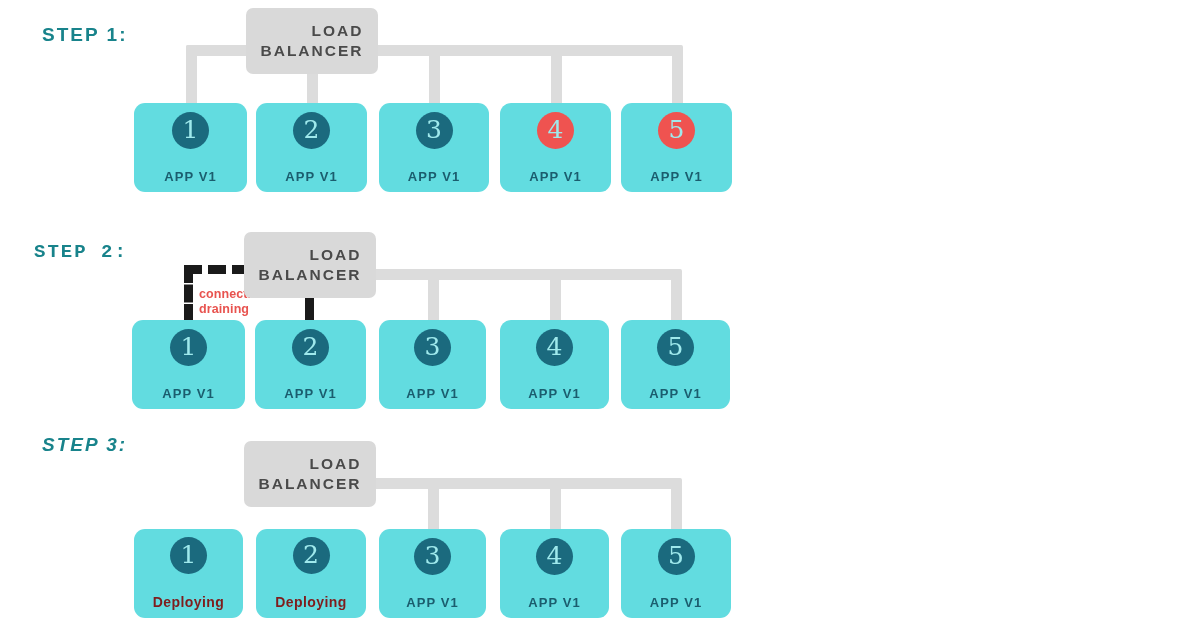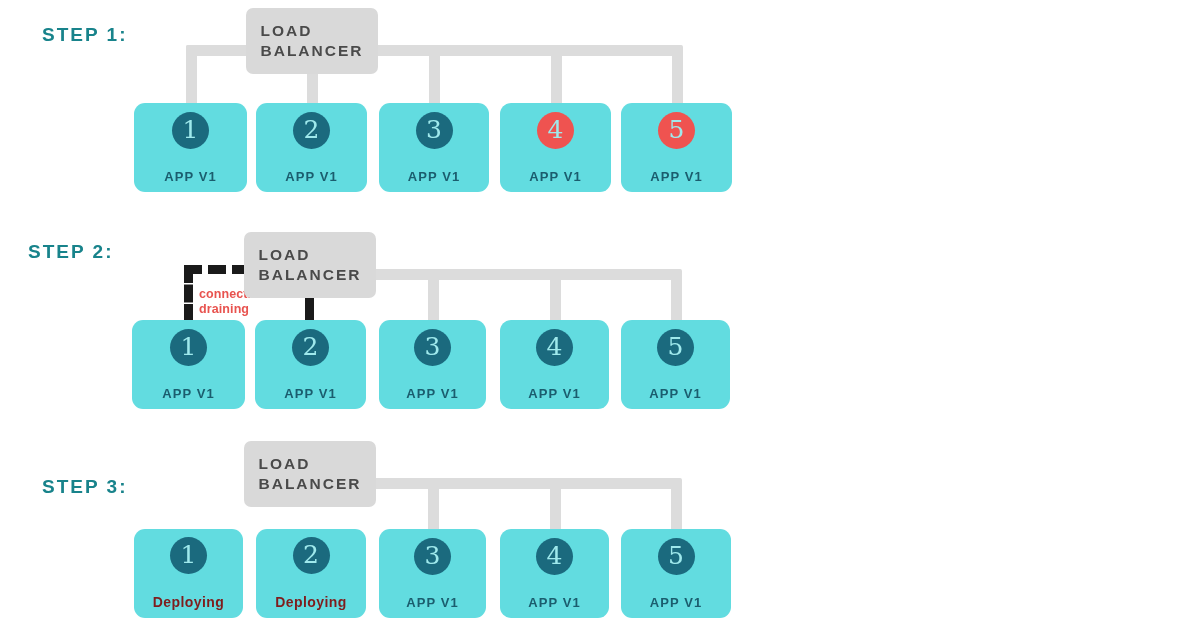--- a/index.html
+++ b/index.html
@@ -25,21 +25,21 @@
   }
 
   
   .lb-box{
     position:absolute;
     background:#d9d9d9;
     border-radius:7px;
     display:flex;
     align-items:center;
     justify-content:center;
-    text-align:left;
+    text-align:right;
     color:#4a4a4a;
     font-weight:bold;
     font-size:15.5px;
     letter-spacing:2.0px;
     line-height:1.32;
     font-family:"Liberation Sans", sans-serif;
   }
   .lb-box span{display:block;}
 
   
@@ -136,21 +136,21 @@
       <div class="caption app">APP V1</div>
     </div>
     <div class="node" style="left: 500px; top: 103px; width: 111px; height: 89px;">
       <div class="circ red">4</div>
       <div class="caption app">APP V1</div>
     </div>
     <div class="node" style="left: 621px; top: 103px; width: 111px; height: 89px;">
       <div class="circ red">5</div>
       <div class="caption app">APP V1</div>
     </div>
-    <div class="step-label" style="left: 28px; top: 241px;">STEP 2:</div>
+    <div class="step-label" style="left: 34px; top: 241px; font-family: Liberation Mono, monospace;">STEP 2:</div>
     <div class="conn h" style="left: 372px; top: 269px; width: 308.5px;"></div>
     <div class="conn v" style="left: 427.5px; top: 269px; height: 55px;"></div>
     <div class="conn v" style="left: 549.5px; top: 269px; height: 55px;"></div>
     <div class="conn v" style="left: 670.5px; top: 269px; height: 55px;"></div>
     <div class="dash-h" style="left: 183.5px; top: 265px; width: 66.5px;"></div>
     <div class="dash-v" style="left: 183.5px; top: 265px; height: 57px;"></div>
     <div class="dash-v" style="left: 305px; top: 295px; height: 28px;"></div>
     <div class="drain-label" style="left: 199px; top: 287px;">
       <span>connection</span>
       <span>draining</span>
@@ -174,21 +174,21 @@
       <div class="caption app">APP V1</div>
     </div>
     <div class="node" style="left: 500px; top: 320px; width: 109px; height: 89px;">
       <div class="circ teal">4</div>
       <div class="caption app">APP V1</div>
     </div>
     <div class="node" style="left: 621px; top: 320px; width: 109px; height: 89px;">
       <div class="circ teal">5</div>
       <div class="caption app">APP V1</div>
     </div>
-    <div class="step-label" style="left: 42px; top: 476px;">STEP 3:</div>
+    <div class="step-label" style="left: 42px; top: 434px; font-style: italic;">STEP 3:</div>
     <div class="conn h" style="left: 372px; top: 478px; width: 309px;"></div>
     <div class="conn v" style="left: 427.5px; top: 478px; height: 55px;"></div>
     <div class="conn v" style="left: 549.5px; top: 478px; height: 55px;"></div>
     <div class="conn v" style="left: 671px; top: 478px; height: 55px;"></div>
     <div class="lb-box" style="left: 244px; top: 441px; width: 132px; height: 66px;">
       <div>
         <span>LOAD</span>
         <span>BALANCER</span>
       </div>
     </div>

